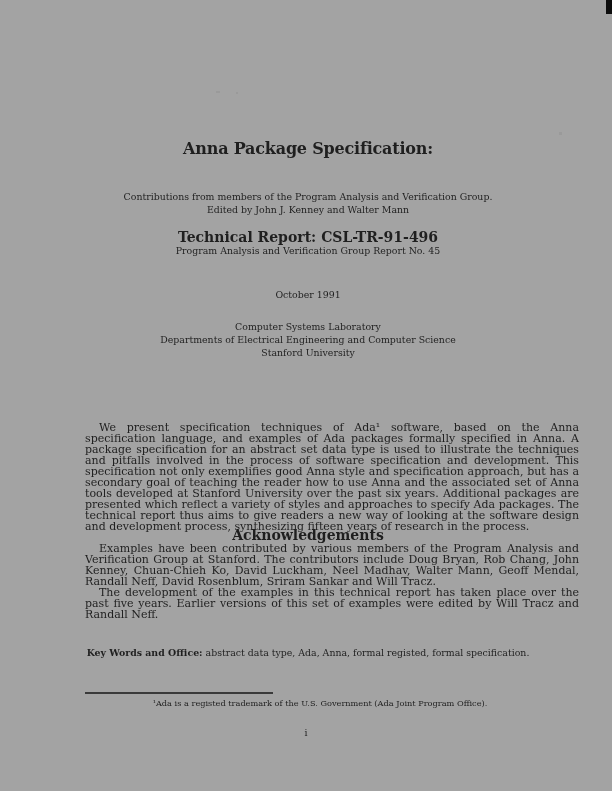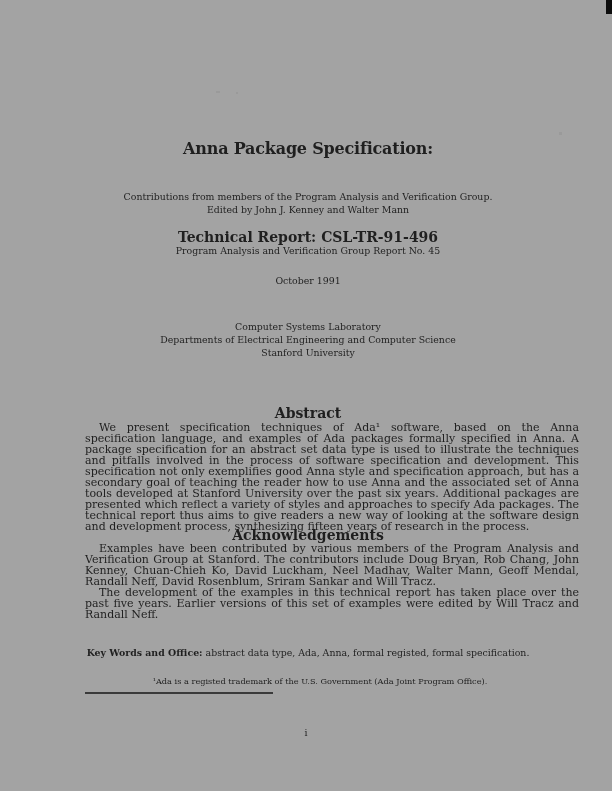--- a/index.html
+++ b/index.html
@@ -42,42 +42,41 @@
   <div class="abs col center small" style="top:190px;">
     <div>Contributions from members of the Program Analysis and Verification Group.</div>
     <div>Edited by John J. Kenney and Walter Mann</div>
   </div>
 
   <div class="abs col center small" style="top:231px;">
     <div class="heading">Technical Report: CSL-TR-91-496</div>
     <div>Program Analysis and Verification Group Report No. 45</div>
   </div>
 
-  <div class="abs col center small" style="top:274px;">October 1991</div>
+  <div class="abs col center small" style="top:288px;">October 1991</div>
 
   <div class="abs col center small" style="top:320px;">
     <div>Computer Systems Laboratory</div>
     <div>Departments of Electrical Engineering and Computer Science</div>
     <div>Stanford University</div>
   </div>
 
-  <div class="abs col center heading" style="top:407px;">Abstract</div>
   <div class="abs col body-text" style="top:422px;">
     <p>We present specification techniques of Ada¹ software, based on the Anna specification language, and examples of Ada packages formally specified in Anna. A package specification for an abstract set data type is used to illustrate the techniques and pitfalls involved in the process of software specification and development. This specification not only exemplifies good Anna style and specification approach, but has a secondary goal of teaching the reader how to use Anna and the associated set of Anna tools developed at Stanford University over the past six years. Additional packages are presented which reflect a variety of styles and approaches to specify Ada packages. The technical report thus aims to give readers a new way of looking at the software design and development process, synthesizing fifteen years of research in the process.</p>
   </div>
 
   <div class="abs col heading" style="top:529px;">Acknowledgements</div>
   <div class="abs col body-text" style="top:543px;">
     <p>Examples have been contributed by various members of the Program Analysis and Verification Group at Stanford. The contributors include Doug Bryan, Rob Chang, John Kenney, Chuan-Chieh Ko, David Luckham, Neel Madhav, Walter Mann, Geoff Mendal, Randall Neff, David Rosenblum, Sriram Sankar and Will Tracz.</p>
     <p>The development of the examples in this technical report has taken place over the past five years. Earlier versions of this set of examples were edited by Will Tracz and Randall Neff.</p>
   </div>
 
   <div class="abs col small" style="top:646px;">
     <span class="b">Key Words and Office:</span>
     <span>abstract data type, Ada, Anna, formal registed, formal specification.</span>
   </div>
 
   <div class="abs rule" style="top:692px;left:85px;width:188px;"></div>
-  <div class="abs footnote" style="top:676px;left:85px;width:470px;">¹Ada is a registed trademark of the U.S. Government (Ada Joint Program Office).</div>
+  <div class="abs footnote" style="top:698px;left:85px;width:470px;">¹Ada is a registed trademark of the U.S. Government (Ada Joint Program Office).</div>
 
   <div class="abs center small" style="top:726px;left:0;width:612px;">i</div>
 
 </div>
 
 </body></html>

